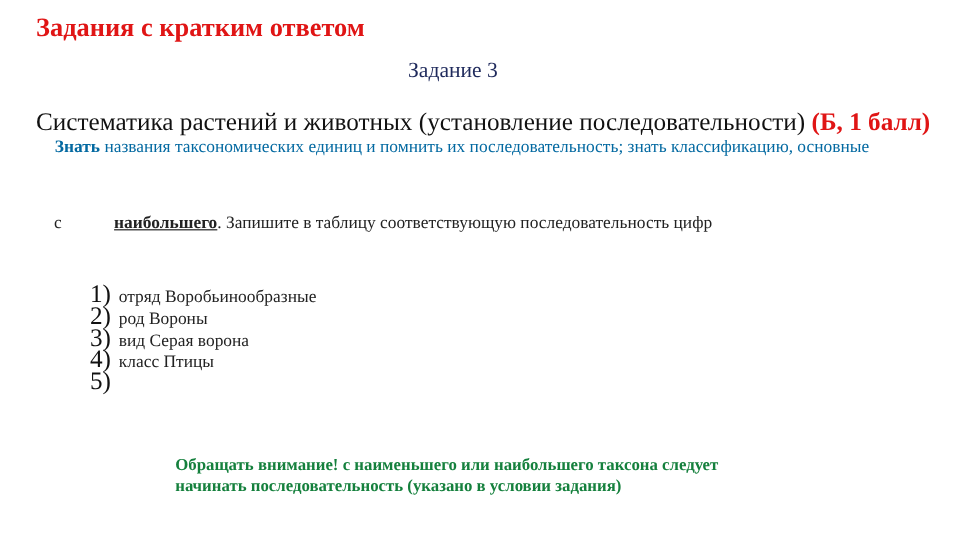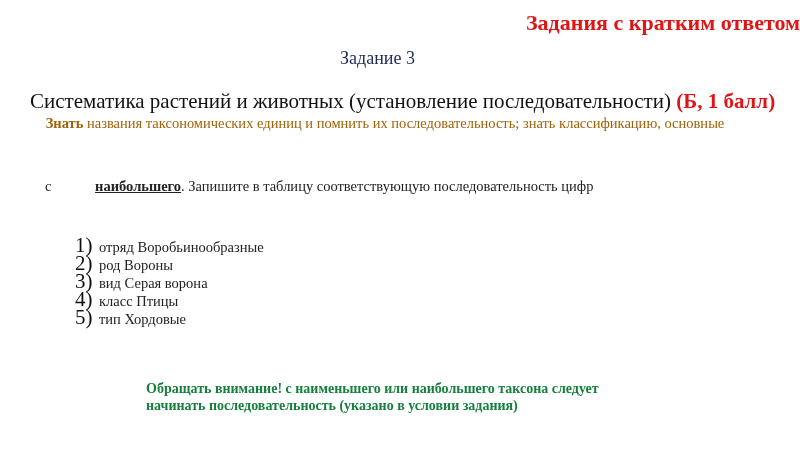--- a/index.html
+++ b/index.html
@@ -1,23 +1,23 @@
 <!DOCTYPE html>
 <html><head>
 <meta charset="utf-8">
 <style>
   html, body { margin:0; padding:0; }
   body { width:800px; height:450px; background:#ffffff; position:relative; overflow:hidden;
          font-family:"Liberation Serif", "DejaVu Serif", serif; color:#1a1a1a; }
   .abs { position:absolute; }
-  .title { left:0; width:800px; top:10px; text-align:right; font-weight:bold; font-size:22px; color:#e01515; padding-left:30px; box-sizing:border-box; }
+  .title { left:0; width:800px; top:10px; text-align:left; font-weight:bold; font-size:22px; color:#e01515; padding-left:30px; box-sizing:border-box; }
   .subtitle { left:340px; top:48px; font-weight:normal; font-size:18px; color:#1f2a5c; }
   .topic { left:30px; top:89px; font-size:21px; color:#111; white-space:nowrap; }
   .topic .pts { color:#e01515; font-weight:bold; }
-  .know { left:30px; width:710px; top:114px; text-align:center; font-size:14.5px; line-height:18px; color:#a16207; }
+  .know { left:30px; width:710px; top:114px; text-align:center; font-size:14.5px; line-height:18px; color:#0369a1; }
   .know b { font-weight:bold; }
   .task { left:45px; top:177px; font-size:14.5px; line-height:18px; color:#222; }
   .task .l1 { padding-left:17px; }
   .task u { font-weight:bold;margin-left:40px; }
   .list { left:75px; top:236px; }
   .item { display:flex; align-items:baseline; height:18px; }
   .num { font-size:21px; width:24px; line-height:18px; color:#111; }
   .txt { font-size:14.5px; color:#222; }
   .note { left:118px; top:380px; font-weight:bold; font-size:14px; line-height:17px; color:#15803d;margin-left:28px; }
 </style>
@@ -52,20 +52,19 @@
   <div class="item">
       <span class="num">3)</span>
       <span class="txt">вид Серая ворона</span>
     </div>
   <div class="item">
       <span class="num">4)</span>
       <span class="txt">класс Птицы</span>
     </div>
   <div class="item">
       <span class="num">5)</span>
-      <span class="txt">тип Хордовые</span>
     </div>
 </div>
 
 <div class="abs note">
   <div>Обращать внимание! с наименьшего или наибольшего таксона следует</div>
   <div>начинать последовательность (указано в условии задания)</div>
 </div>
 
 </body></html>

